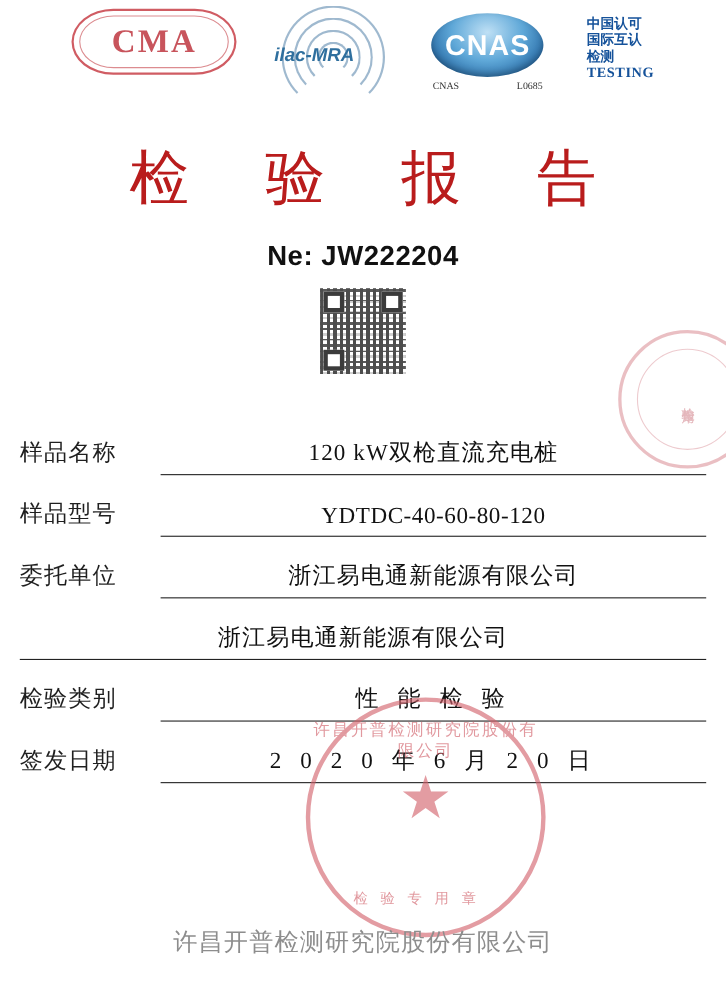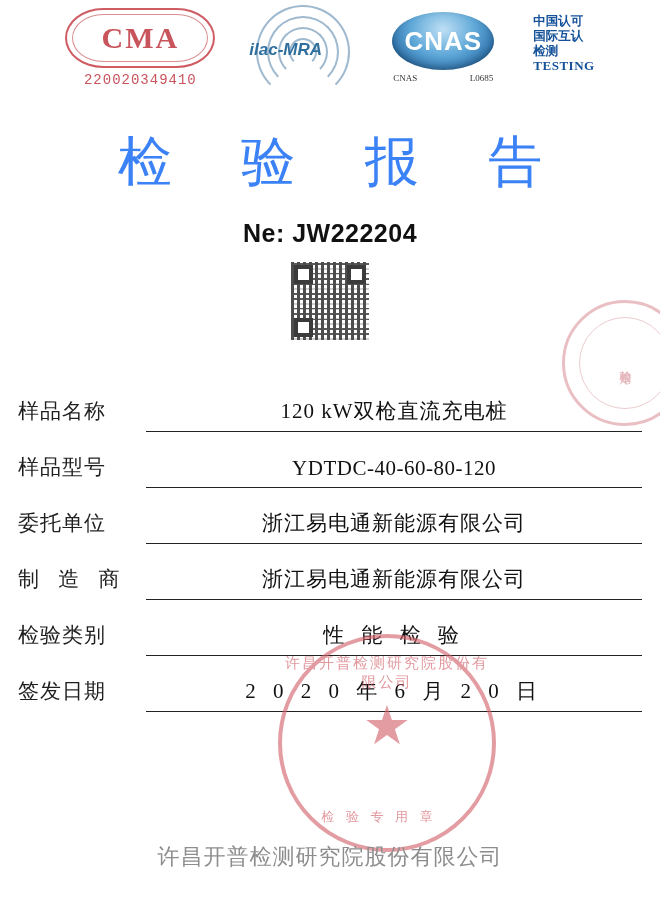--- a/index.html
+++ b/index.html
@@ -148,21 +148,21 @@
     font-family: "Liberation Serif", serif;
     font-size: 13px;
     letter-spacing: .5px;
   }
 
   
   .title {
     text-align: center;
     font-size: 54px;
     letter-spacing: 28px;
-    color: #3b82f6;
+    color: #b91c1c;
     font-family: "Liberation Serif", serif;
     margin: 14px 0 0 0;
     padding-left: 28px;
     font-weight: 400;
   }
 
   .report-no {
     text-align: center;
     font-family: "Liberation Sans", sans-serif;
     font-weight: bold;
@@ -329,21 +329,20 @@
 </style>
 </head>
 <body>
 
 <div class="logo-band">
 
   <div class="cma">
     <div class="cma-box">
       <span class="cma-text">CMA</span>
     </div>
-    <div class="cma-num">220020349410</div>
   </div>
 
   <div class="ilac">
     <div class="ilac-rings">
       <span class="r4"></span>
       <span class="r3"></span>
       <span class="r2"></span>
       <span class="r1"></span>
       <div class="ilac-text">ilac-MRA</div>
     </div>
@@ -388,21 +387,20 @@
     <div class="field-label">样品型号</div>
     <div class="field-value mono">YDTDC-40-60-80-120</div>
   </div>
 
   <div class="field-row">
     <div class="field-label">委托单位</div>
     <div class="field-value">浙江易电通新能源有限公司</div>
   </div>
 
   <div class="field-row">
-    <div class="field-label spaced">制 造 商</div>
     <div class="field-value">浙江易电通新能源有限公司</div>
   </div>
 
   <div class="field-row">
     <div class="field-label">检验类别</div>
     <div class="field-value wide">性 能 检 验</div>
   </div>
 
   <div class="field-row">
     <div class="field-label">签发日期</div>

